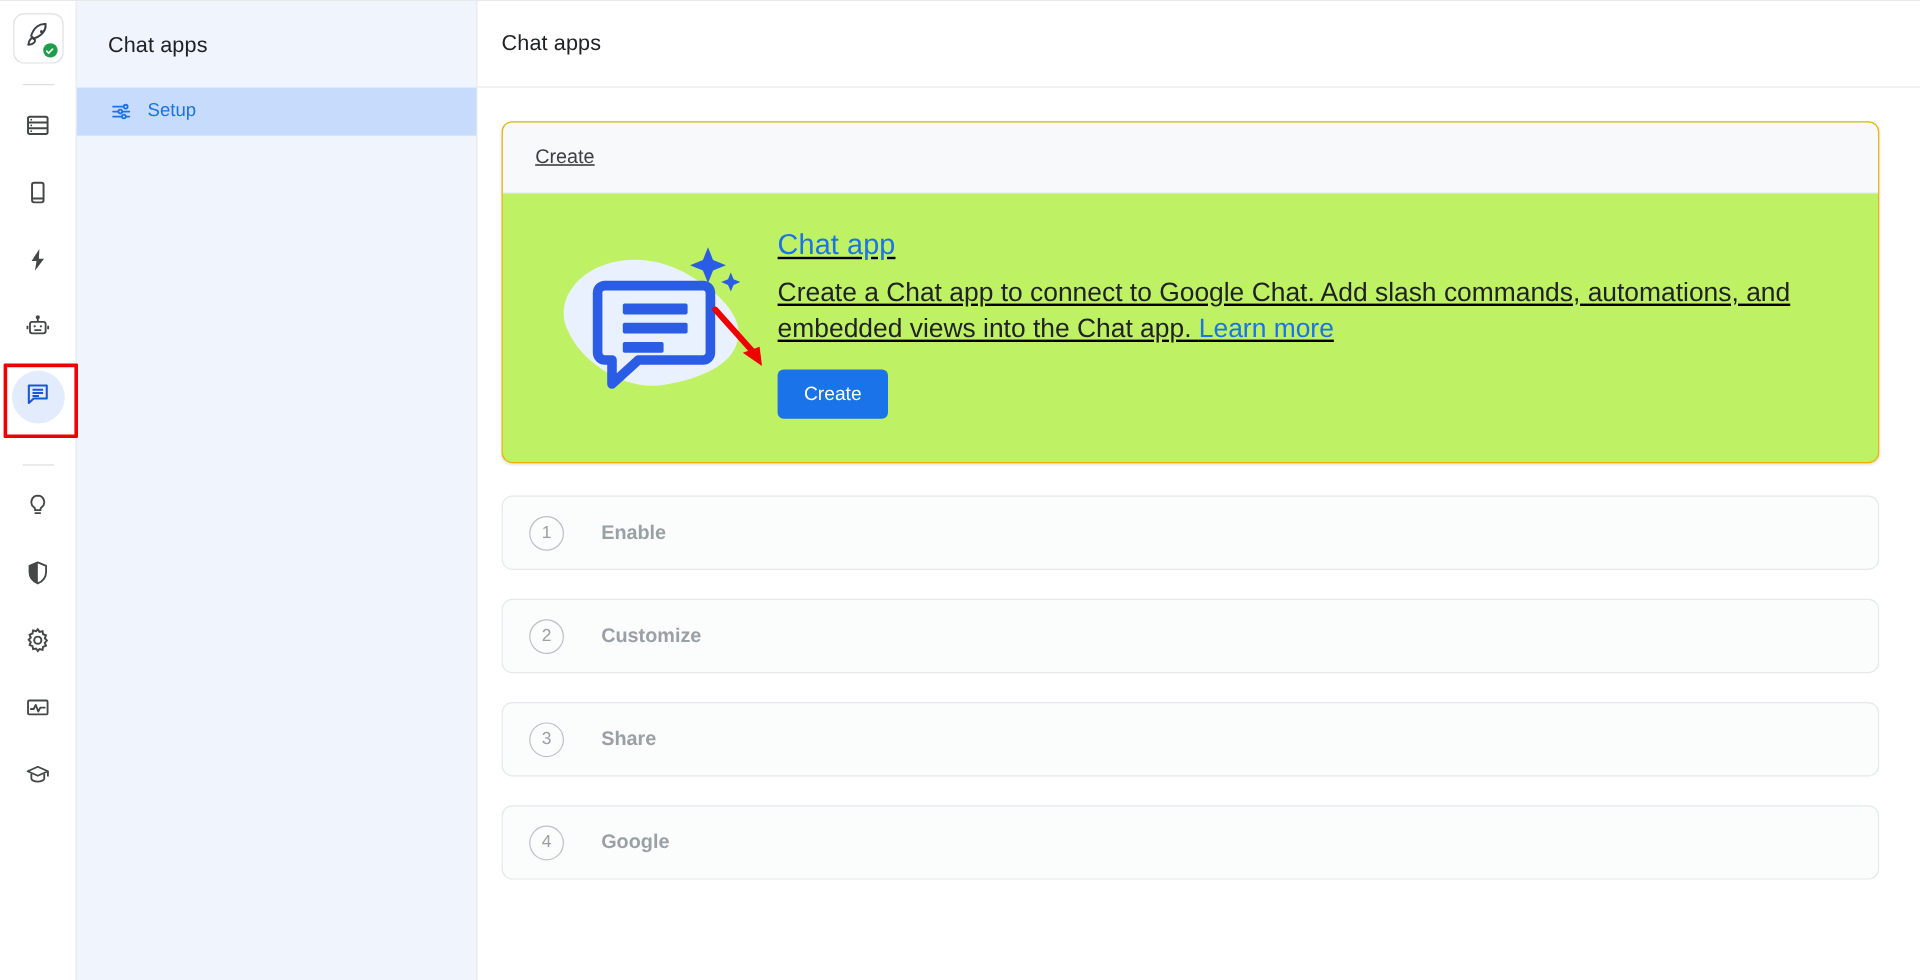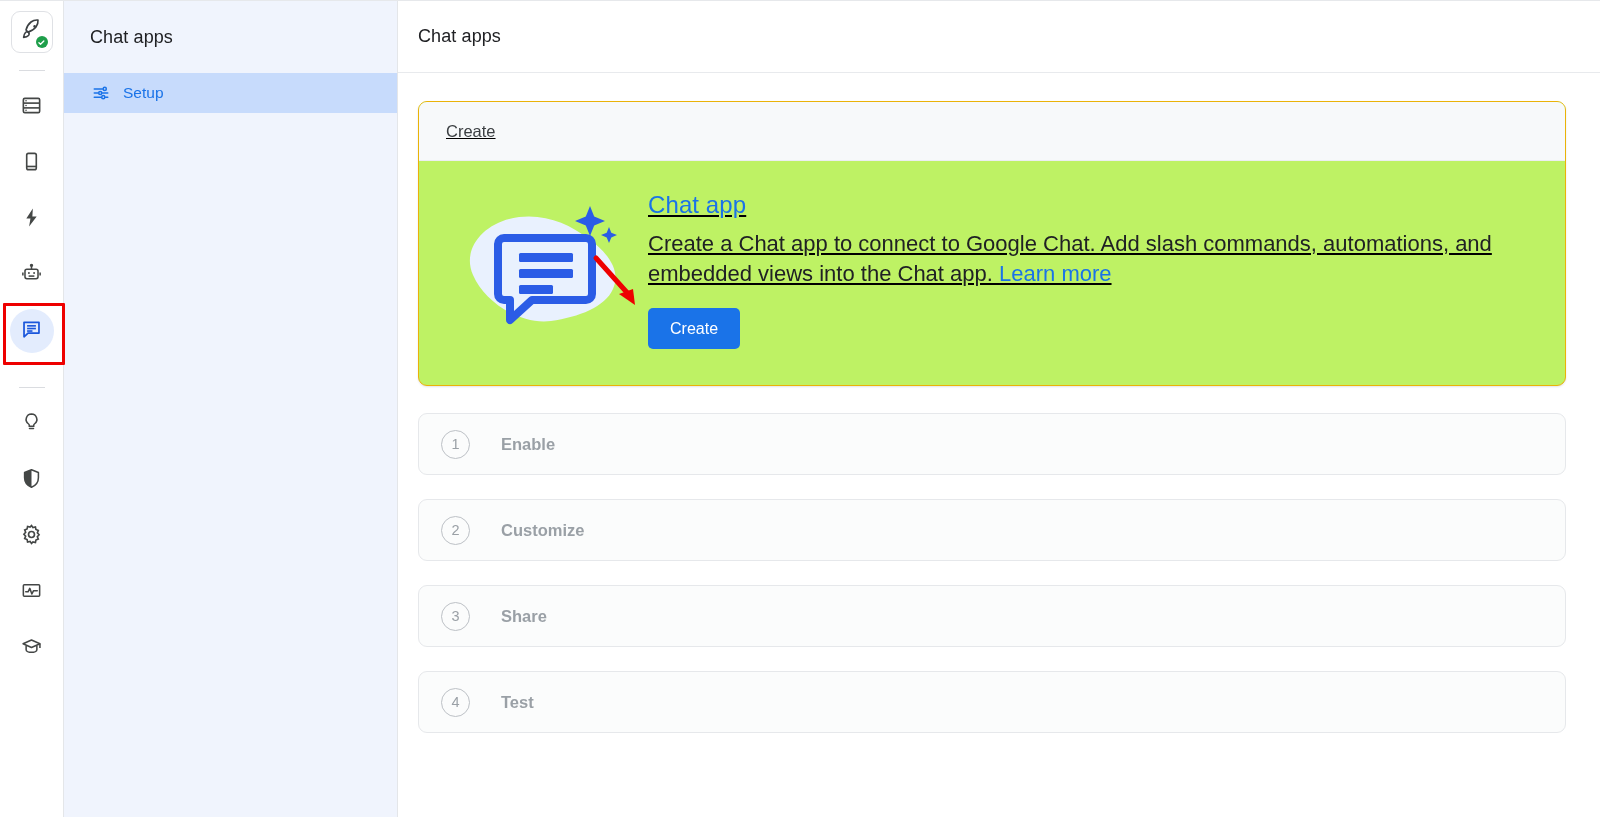--- a/index.html
+++ b/index.html
@@ -393,19 +393,19 @@
         <div class="step">
           <div class="step-num">2</div>
           <div class="step-label">Customize</div>
         </div>
         <div class="step">
           <div class="step-num">3</div>
           <div class="step-label">Share</div>
         </div>
         <div class="step">
           <div class="step-num">4</div>
-          <div class="step-label">Test</div>
+          <div class="step-label">Google</div>
         </div>
       </div>
 
     </div>
   </div>
 </div>
 
 </body></html>

